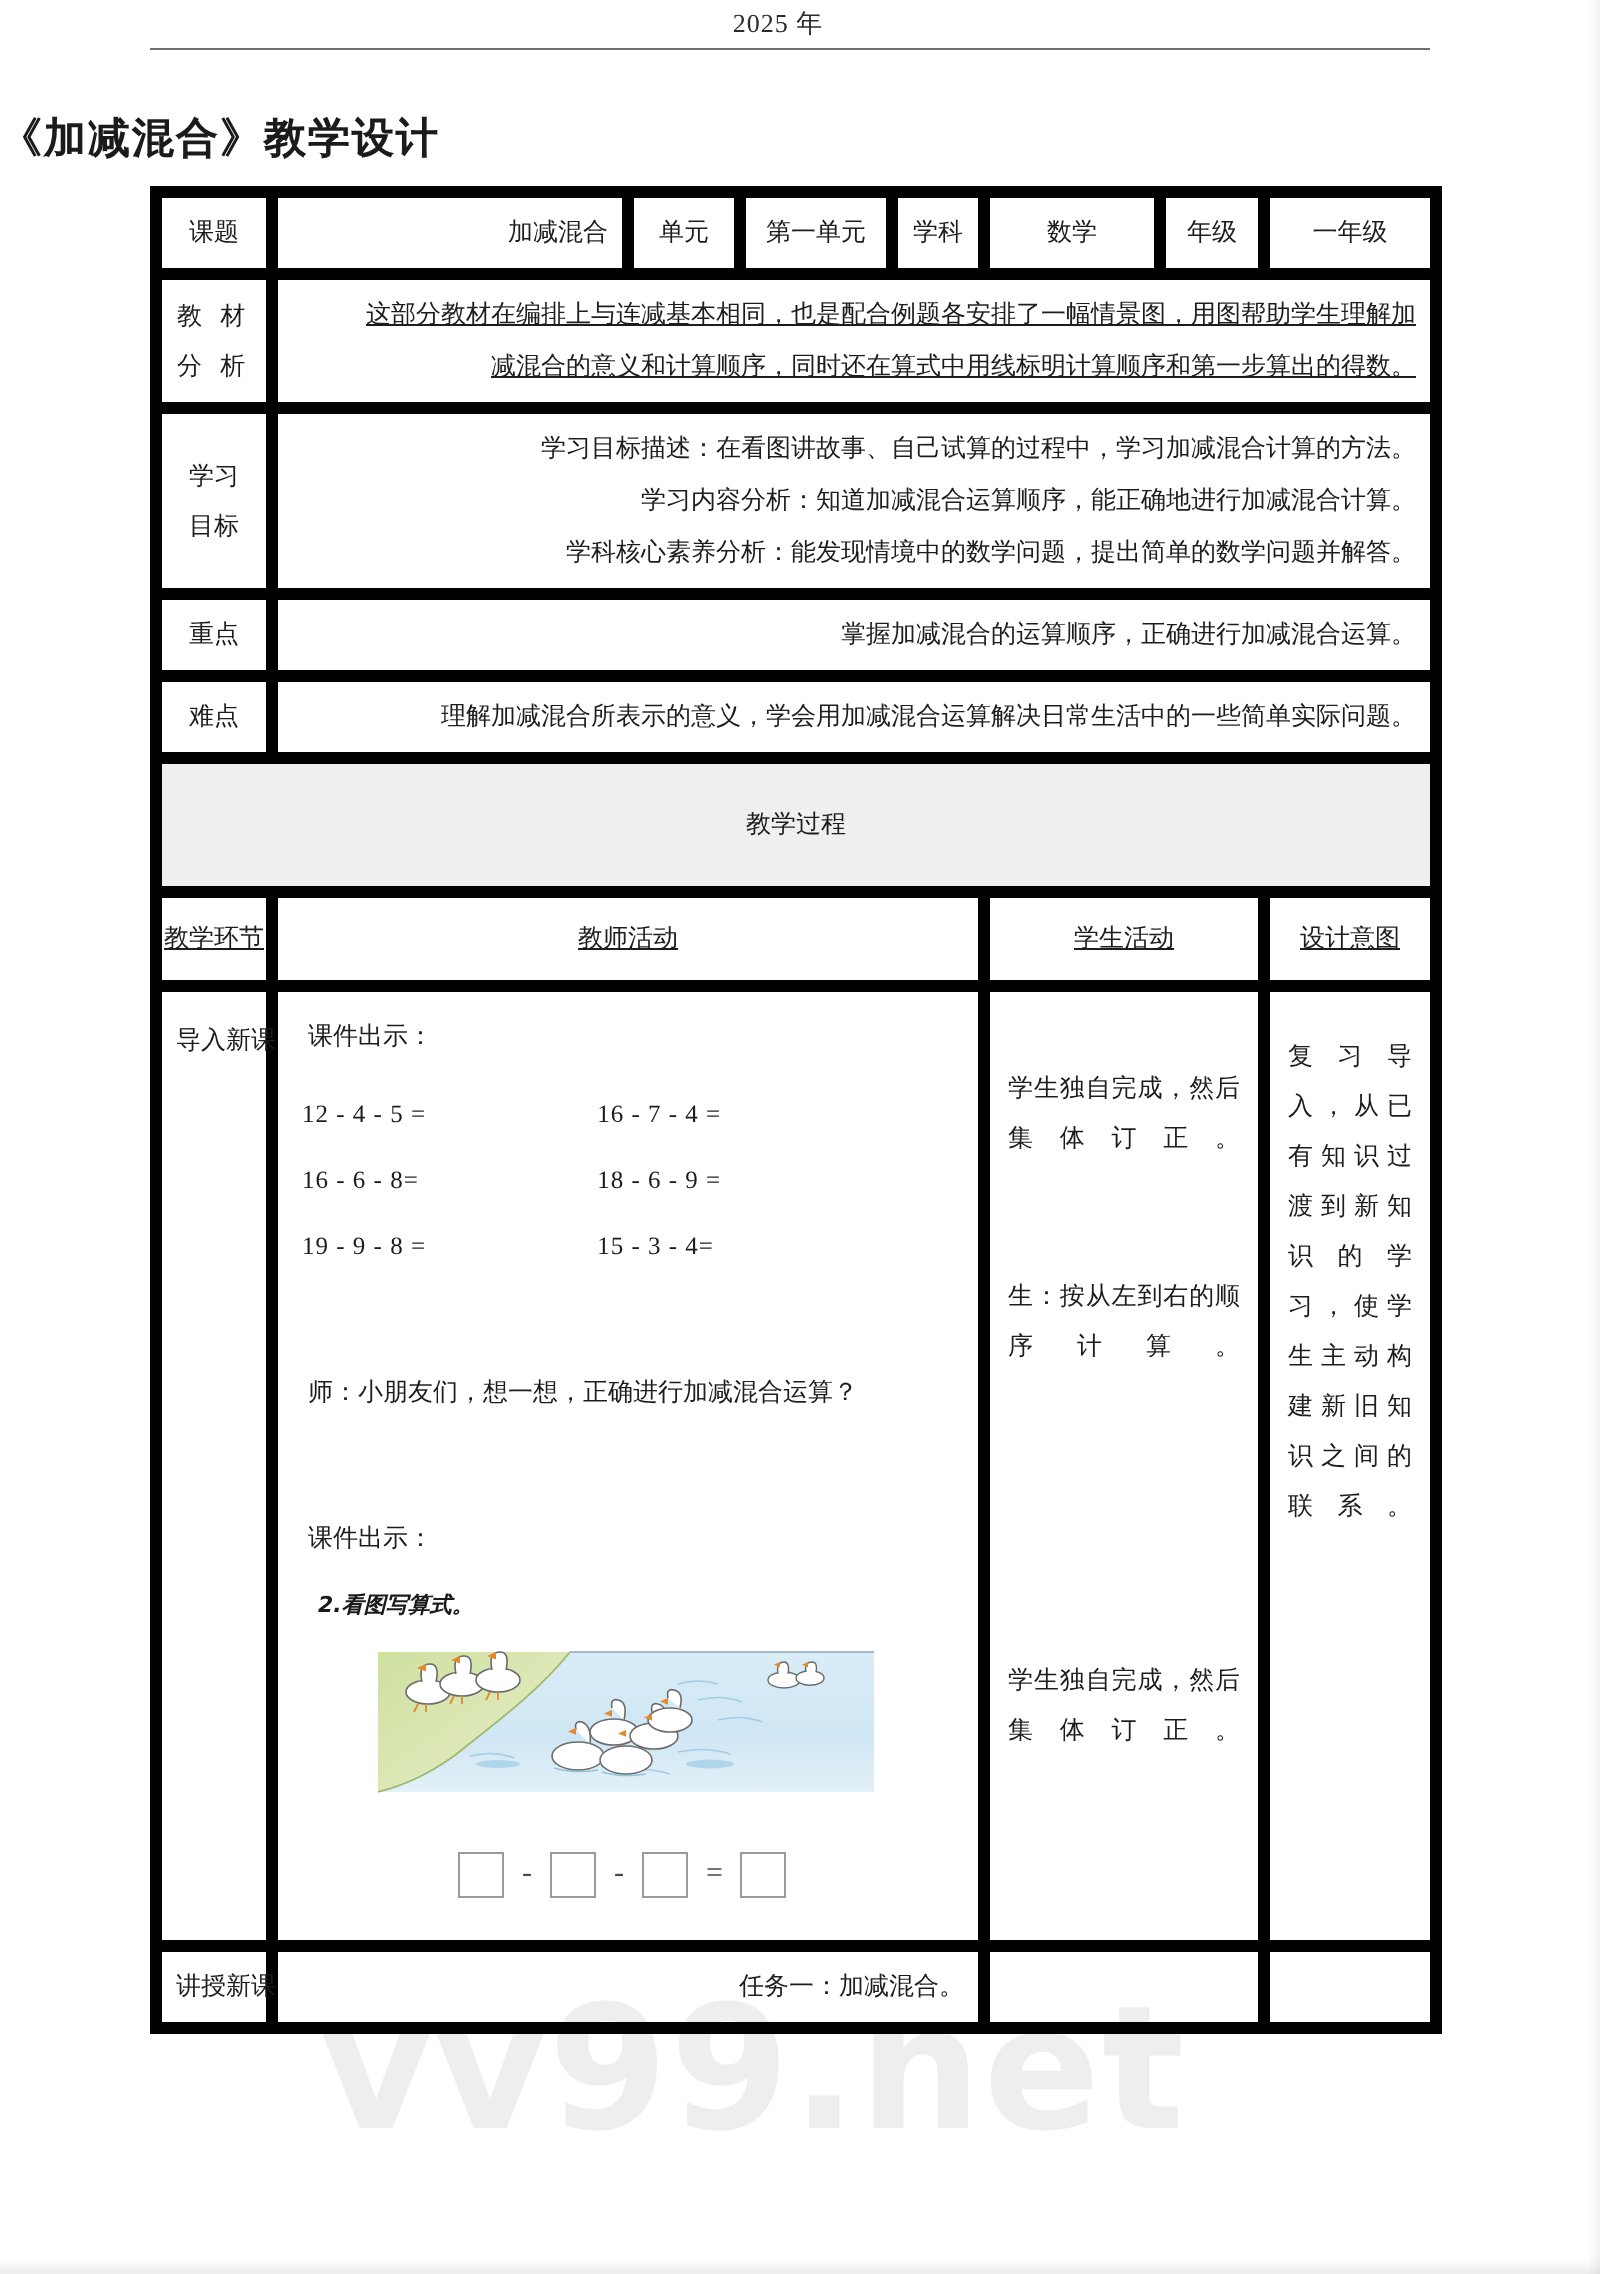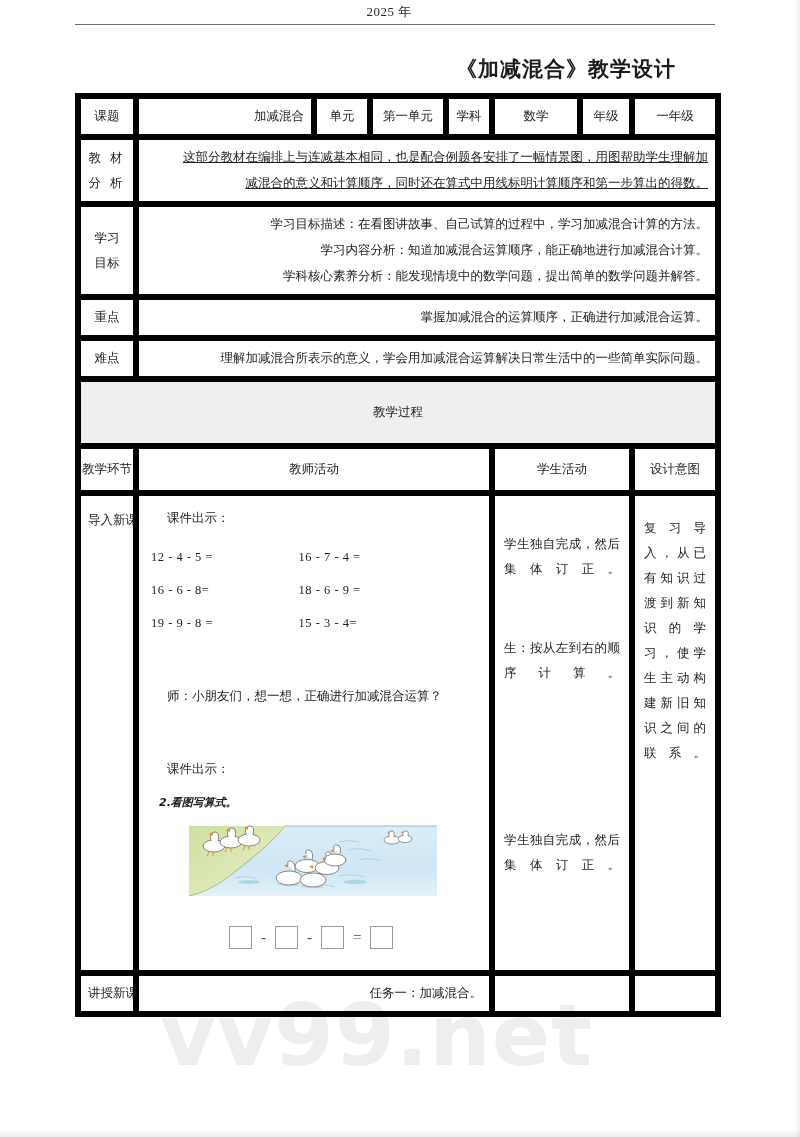--- a/index.html
+++ b/index.html
@@ -75,21 +75,21 @@
     border-bottom: 1.6px solid #6f6f6f;
     width: 640px;
   }
 
   
   #doc-title {
     position: absolute;
     left: 0;
     top: 55px;
     width: 676px;
-    text-align: right;
+    text-align: left;
     font-size: 21px;
     font-weight: bold;
     color: #1b1b1b;
     letter-spacing: 1px;
     z-index: 2;
   }
 
   
   #main-table {
     position: absolute;
@@ -133,41 +133,42 @@
   .process-head {
     text-align: center;
     background: #efefef !important;
     font-size: 12.5px;
     padding: 18px 0 !important;
   }
   .colhead {
     text-align: center;
     font-size: 13px;
     padding: 8px 0 !important;
+    text-decoration: underline;
   }
 
   
   .teach-cell {
     vertical-align: top !important;
     padding: 10px 10px 10px 12px !important;
   }
   .stage-cell {
     vertical-align: top !important;
     text-align: center;
     padding-top: 12px !important;
     white-space: nowrap;
   }
   .narrow-cell {
     vertical-align: top !important;
     padding: 10px 9px !important;
     font-size: 12.5px;
     line-height: 2.1;
   }
 
-  .cue { margin: 0 0 4px 16px; }
+  .cue { margin: 0 0 4px 3px; }
   .spacer-sm { height: 10px; }
   .spacer-md { height: 26px; }
   .spacer-lg { height: 44px; }
 
   
   .expr-grid {
     width: 100%;
     margin: 10px 0 0 0;
     border-collapse: collapse;
   }

